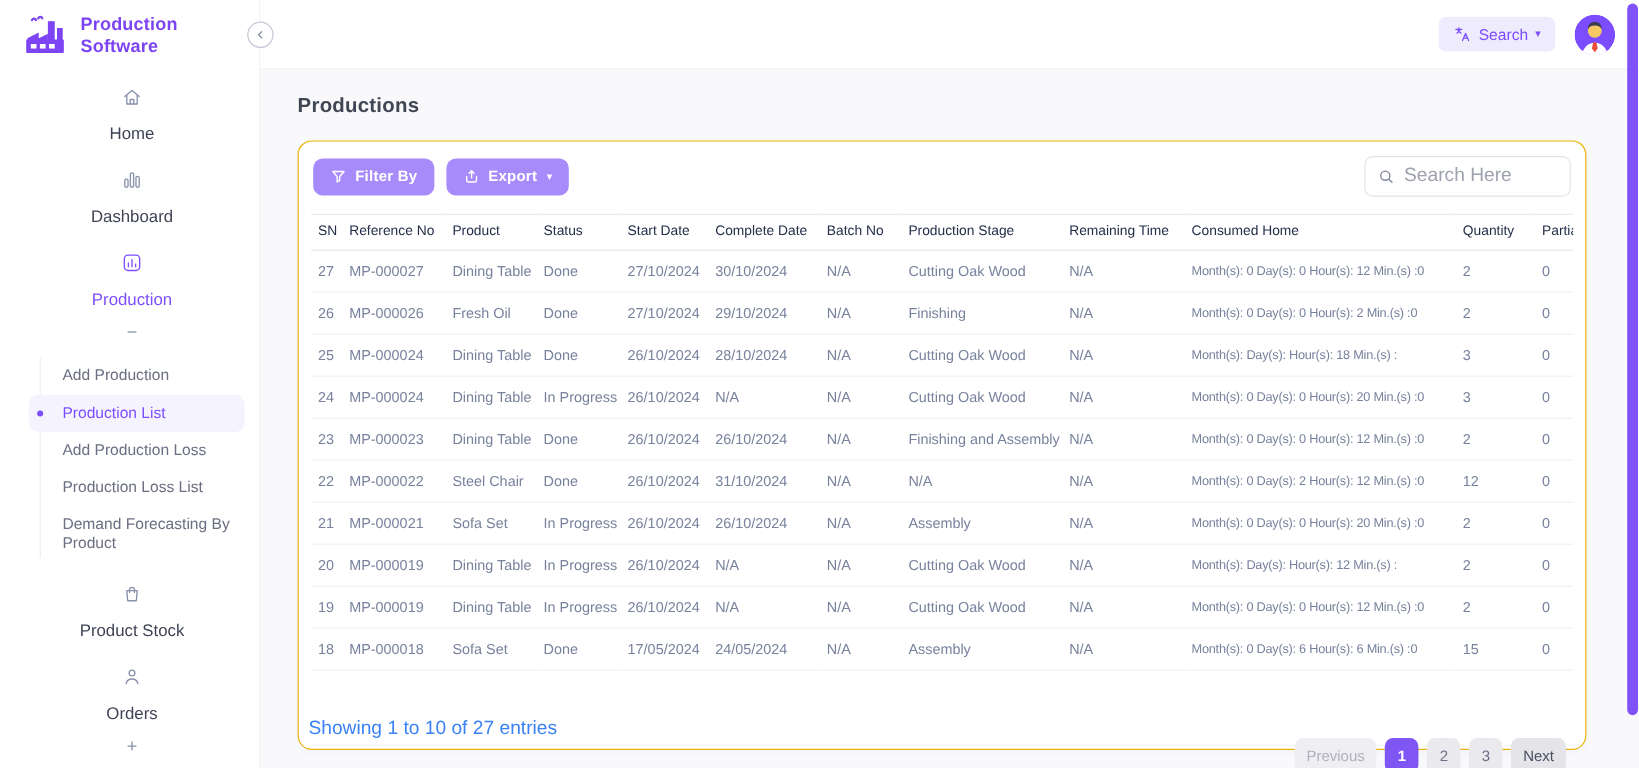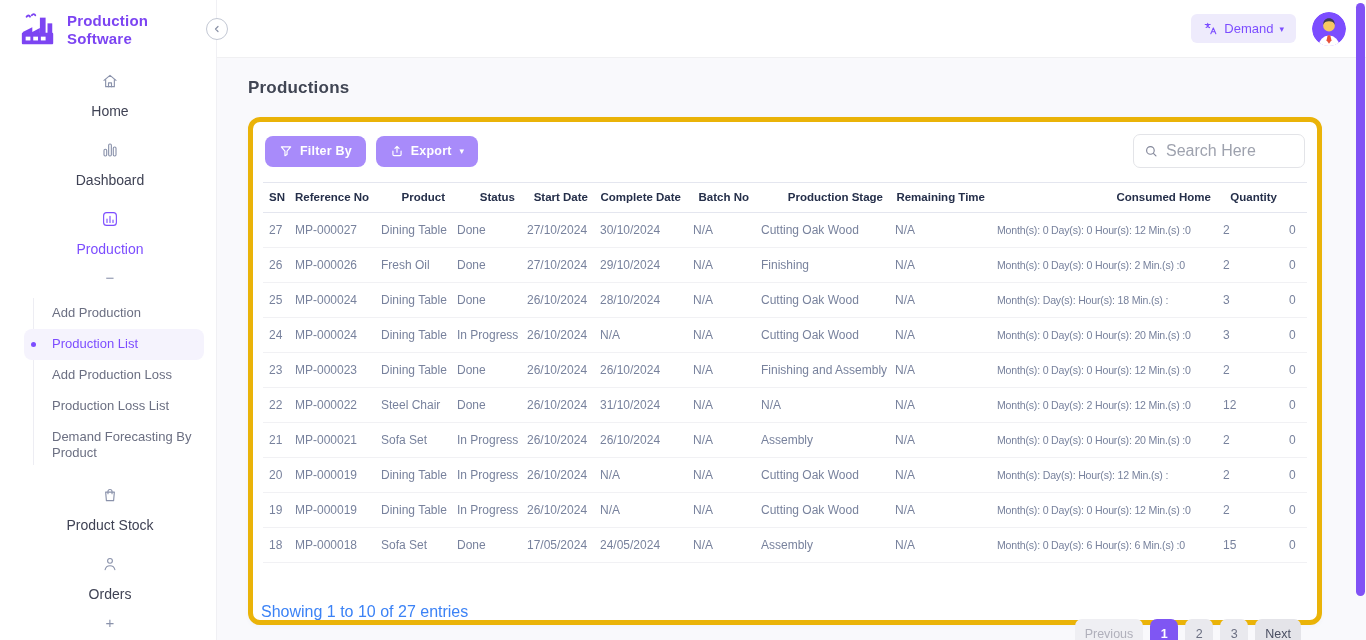--- a/index.html
+++ b/index.html
@@ -33,34 +33,34 @@
   .collapse-btn svg { width:12px; height:12px; }
   .lang-btn { display:flex; align-items:center; gap:6px; background:#eeebfc; color:#7c4dff; font-size:13px; padding:7px 12px; border-radius:6px; border:none; cursor:pointer; font-family:inherit; }
   .lang-btn svg { width:15px; height:15px; }
   .lang-caret { font-size:9px; }
   .avatar { width:34px; height:34px; border-radius:50%; overflow:hidden; cursor:pointer; flex:none; }
   .avatar svg { width:34px; height:34px; display:block; }
 
   .content { padding:20px 0 0 31px; }
   .page-title { font-size:17px; font-weight:bold; color:#414654; letter-spacing:.2px; }
 
-  .card { margin:19px 0 0 31px; width:1074px; height:508px; background:#fff; border:5px solid #eab308; border-radius:12px; box-shadow:0 2px 4px rgba(76,87,125,.03); }
+  .card { margin:19px 0 0 31px; width:1074px; height:508px; background:#fff; border:1px solid #eab308; border-radius:12px; box-shadow:0 2px 4px rgba(76,87,125,.03); }
   .card-toolbar { display:flex; align-items:center; padding:12px 12px 14px; gap:10px; }
   .btn-purple { display:inline-flex; align-items:center; gap:7px; background:#a88bfa; color:#fff; border:none; font-family:inherit; font-size:12.5px; font-weight:bold; letter-spacing:.2px; height:31px; padding:0 14px; border-radius:8px; cursor:pointer; }
   .btn-purple svg { width:14px; height:14px; }
   .btn-purple .bcaret { font-size:9px; margin-left:1px; }
   .toolbar-spacer { flex:1; }
   .search-box { display:flex; align-items:center; gap:8px; width:172px; height:34px; border:1px solid #e3e4e8; border-radius:7px; background:#fff; padding:0 10px; }
   .search-box svg { width:14px; height:14px; color:#83879a; flex:none; }
   .search-box input { border:none; outline:none; width:100%; font-family:inherit; font-size:16px; color:#3f4254; background:transparent; }
   .search-box input::placeholder { color:#9ea2ae; }
 
   .table-zone { margin:0 10px; overflow:hidden; }
   table { border-collapse:collapse; table-layout:fixed; width:1110px; }
-  thead th { text-align:right; font-size:11.5px; color:#252f4a; font-weight:bold; padding:8px 6px 9px; border-top:1px solid #e4e6ef; border-bottom:1px solid #e4e6ef; white-space:nowrap; overflow:hidden;margin-left:32px; }
+  thead th { text-align:left; font-size:11.5px; color:#252f4a; font-weight:normal; padding:8px 6px 9px; border-top:1px solid #e4e6ef; border-bottom:1px solid #e4e6ef; white-space:nowrap; overflow:hidden;margin-left:32px; }
   tbody td { font-size:12px; color:#78829d; padding:0 6px; height:35px; border-bottom:1px solid #f1f1f4; white-space:nowrap; overflow:hidden; }
   th:first-child, td:first-child { padding-left:6px; }
   td.c-consumed { font-size:10.6px; letter-spacing:-.2px; }
 
   .card-footer { display:flex; align-items:center; justify-content:space-between; padding:12px 16px 8px 8px; }
   .entries-info { font-size:16px; color:#3b82f6; }
   .pagination { display:flex; gap:7px; align-items:center;margin-top:44px; }
   .page-btn { min-width:28px; height:29px; border:none; border-radius:7px; background:#e9e9ee; color:#6b6f82; font-family:inherit; font-size:12.5px; padding:0 10px; cursor:pointer; }
   .page-btn.prev { color:#b0b0bb; background:#efeff3; }
   .page-btn.next { color:#4a4f62; background:#e4e4e9; }
@@ -206,21 +206,21 @@
           <path d="m14 7-5 5 5 5"></path>
         </svg>
     </button>
 
     <header class="topbar">
       <button class="lang-btn">
         <svg viewBox="0 0 24 24" fill="none" stroke="currentColor" stroke-width="1.7" stroke-linecap="round" stroke-linejoin="round">
           <path d="M3.5 5.5h8M7.5 3.5v2M5 10.5c1.8-.7 4-3 4.4-5M6.2 6.5c.6 2.2 2.6 3.6 4.3 4.1"></path>
           <path d="m12.5 20.5 4-9.5 4 9.5M13.9 17.3h5.2"></path>
         </svg>
-        <span>Demand</span>
+        <span>Search</span>
         <span class="lang-caret">▾</span>
       </button>
       <div class="avatar">
         <svg viewBox="0 0 36 36">
           <circle cx="18" cy="18" r="18" fill="#7c4dff"></circle>
           <path d="M7 36a11 11 0 0 1 22 0z" fill="#fff"></path>
           <path d="M16.6 24.5h2.8l1.2 5.5-2.6 3.5-2.6-3.5z" fill="#e8503a"></path>
           <circle cx="18" cy="14.5" r="6.2" fill="#f6c863"></circle>
           <path d="M11.8 13.5c0-4.6 2.6-7 6.2-7s6.2 2.4 6.2 7c-1-2.4-3-3.6-6.2-3.6s-5.2 1.2-6.2 3.6z" fill="#3d3d52"></path>
         </svg>

